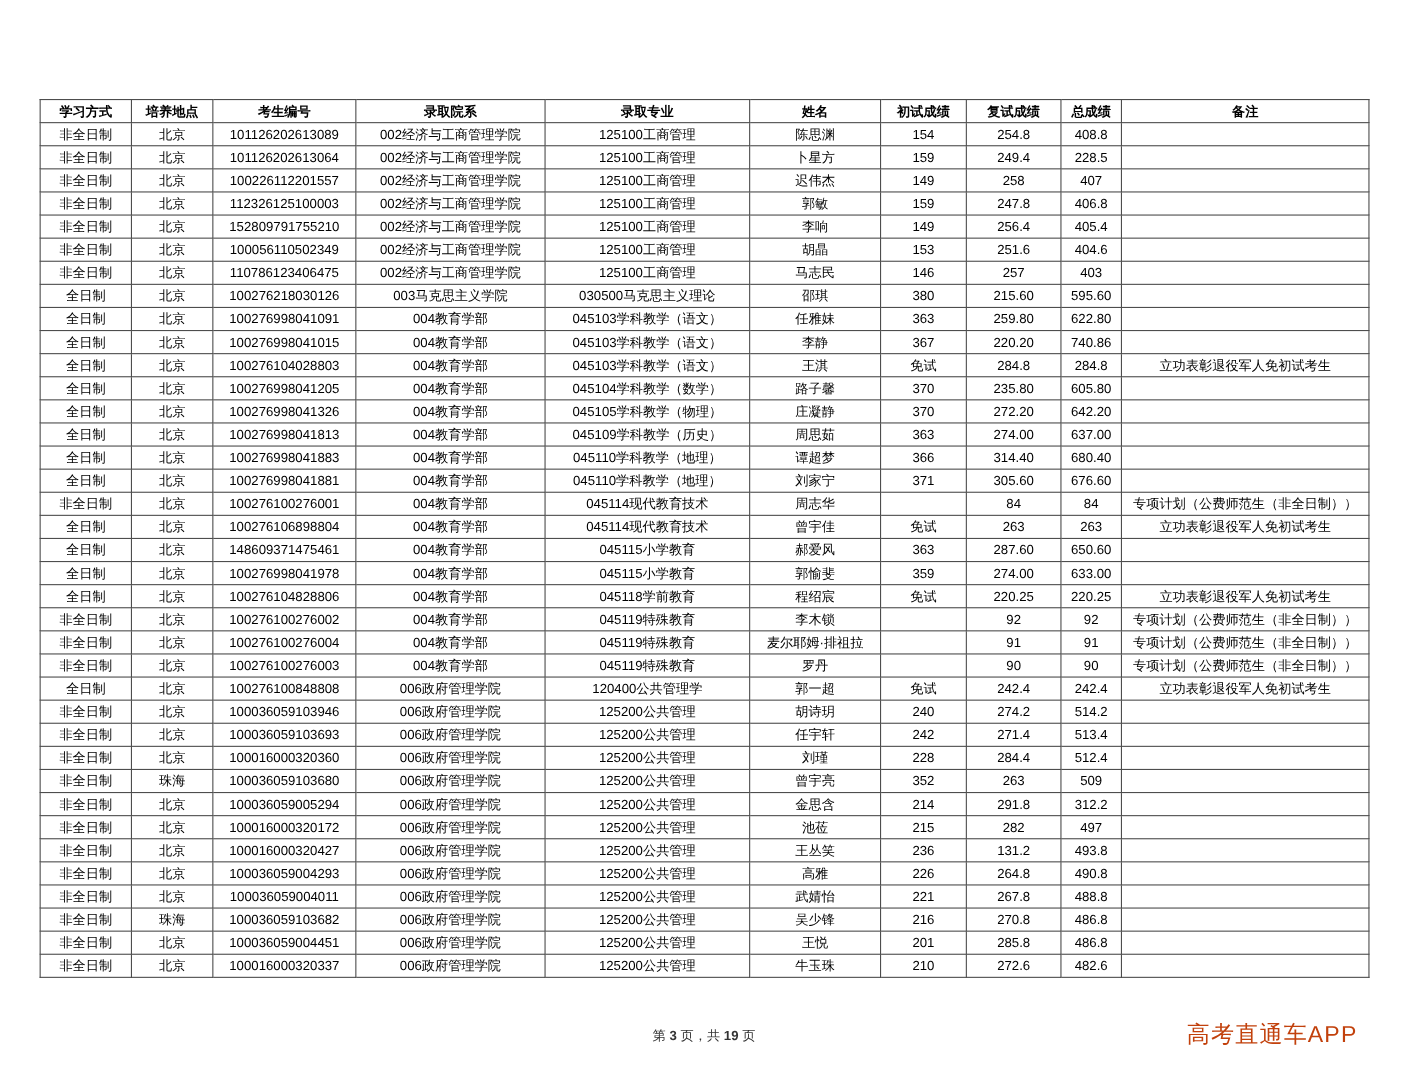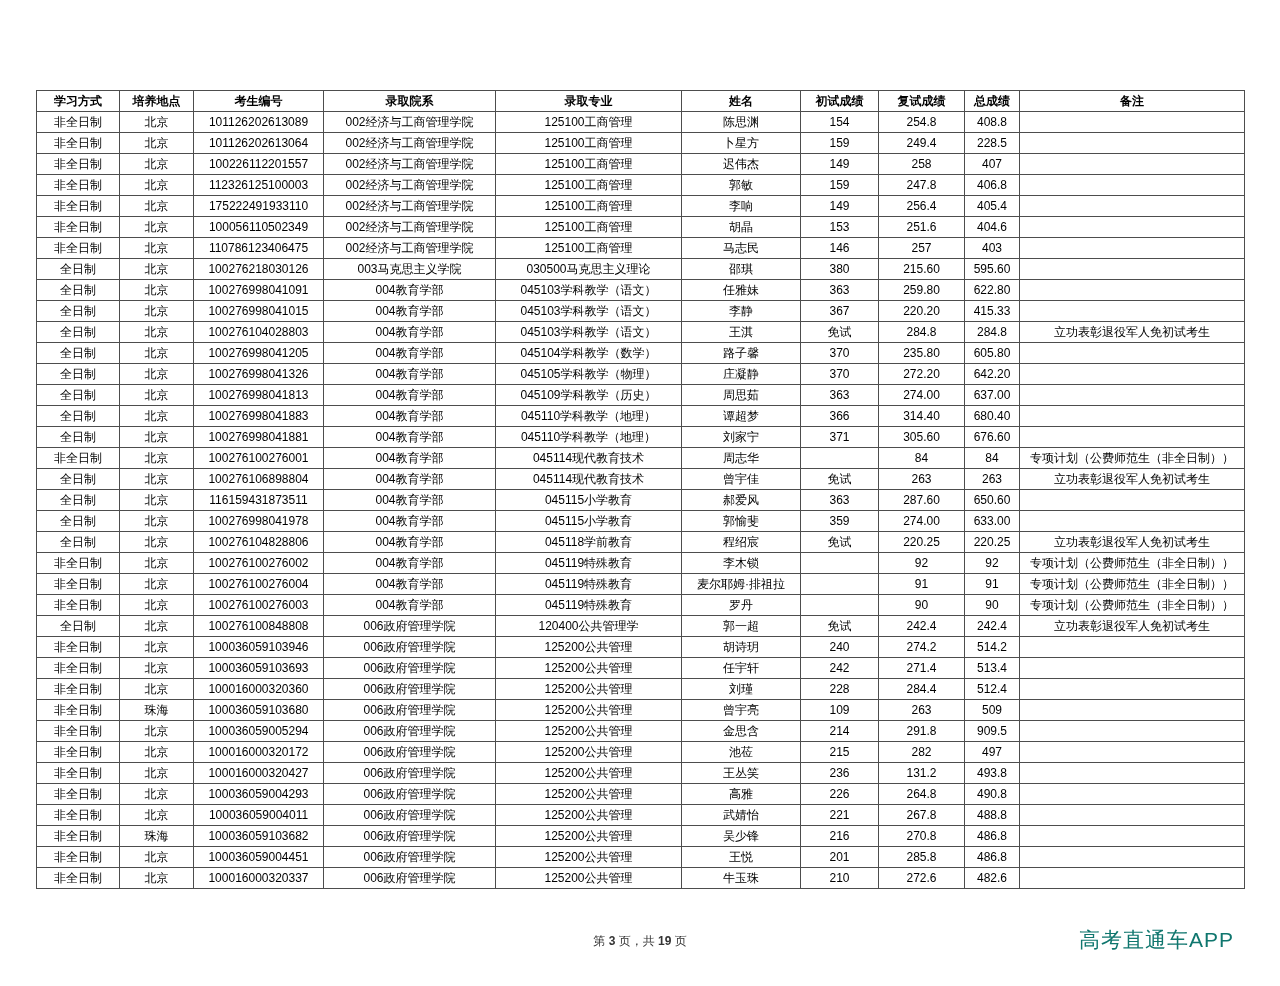--- a/index.html
+++ b/index.html
@@ -56,21 +56,21 @@
     text-align: center;
     font-size: 12px;
     color: #333333;
   }
   .footer b { font-weight: bold; }
   .watermark {
     position: absolute;
     right: 46px;
     top: 926px;
     font-size: 21px;
-    color: #0f766e;
+    color: #c2410c;
     letter-spacing: 1px;
   }
 </style>
 </head>
 <body>
 
 <div class="table-wrap">
   <table>
     <colgroup>
       <col class="c1">
@@ -143,21 +143,21 @@
           <td>125100工商管理</td>
           <td>郭敏</td>
           <td>159</td>
           <td>247.8</td>
           <td>406.8</td>
           <td></td>
         </tr>
         <tr>
           <td>非全日制</td>
           <td>北京</td>
-          <td>175222491933110</td>
+          <td>152809791755210</td>
           <td>002经济与工商管理学院</td>
           <td>125100工商管理</td>
           <td>李响</td>
           <td>149</td>
           <td>256.4</td>
           <td>405.4</td>
           <td></td>
         </tr>
         <tr>
           <td>非全日制</td>
@@ -209,21 +209,21 @@
         </tr>
         <tr>
           <td>全日制</td>
           <td>北京</td>
           <td>100276998041015</td>
           <td>004教育学部</td>
           <td>045103学科教学（语文）</td>
           <td>李静</td>
           <td>367</td>
           <td>220.20</td>
-          <td>415.33</td>
+          <td>740.86</td>
           <td></td>
         </tr>
         <tr>
           <td>全日制</td>
           <td>北京</td>
           <td>100276104028803</td>
           <td>004教育学部</td>
           <td>045103学科教学（语文）</td>
           <td>王淇</td>
           <td>免试</td>
@@ -311,21 +311,21 @@
           <td>045114现代教育技术</td>
           <td>曾宇佳</td>
           <td>免试</td>
           <td>263</td>
           <td>263</td>
           <td>立功表彰退役军人免初试考生</td>
         </tr>
         <tr>
           <td>全日制</td>
           <td>北京</td>
-          <td>116159431873511</td>
+          <td>148609371475461</td>
           <td>004教育学部</td>
           <td>045115小学教育</td>
           <td>郝爱风</td>
           <td>363</td>
           <td>287.60</td>
           <td>650.60</td>
           <td></td>
         </tr>
         <tr>
           <td>全日制</td>
@@ -435,35 +435,35 @@
           <td>512.4</td>
           <td></td>
         </tr>
         <tr>
           <td>非全日制</td>
           <td>珠海</td>
           <td>100036059103680</td>
           <td>006政府管理学院</td>
           <td>125200公共管理</td>
           <td>曾宇亮</td>
-          <td>109</td>
+          <td>352</td>
           <td>263</td>
           <td>509</td>
           <td></td>
         </tr>
         <tr>
           <td>非全日制</td>
           <td>北京</td>
           <td>100036059005294</td>
           <td>006政府管理学院</td>
           <td>125200公共管理</td>
           <td>金思含</td>
           <td>214</td>
           <td>291.8</td>
-          <td>909.5</td>
+          <td>312.2</td>
           <td></td>
         </tr>
         <tr>
           <td>非全日制</td>
           <td>北京</td>
           <td>100016000320172</td>
           <td>006政府管理学院</td>
           <td>125200公共管理</td>
           <td>池莅</td>
           <td>215</td>

